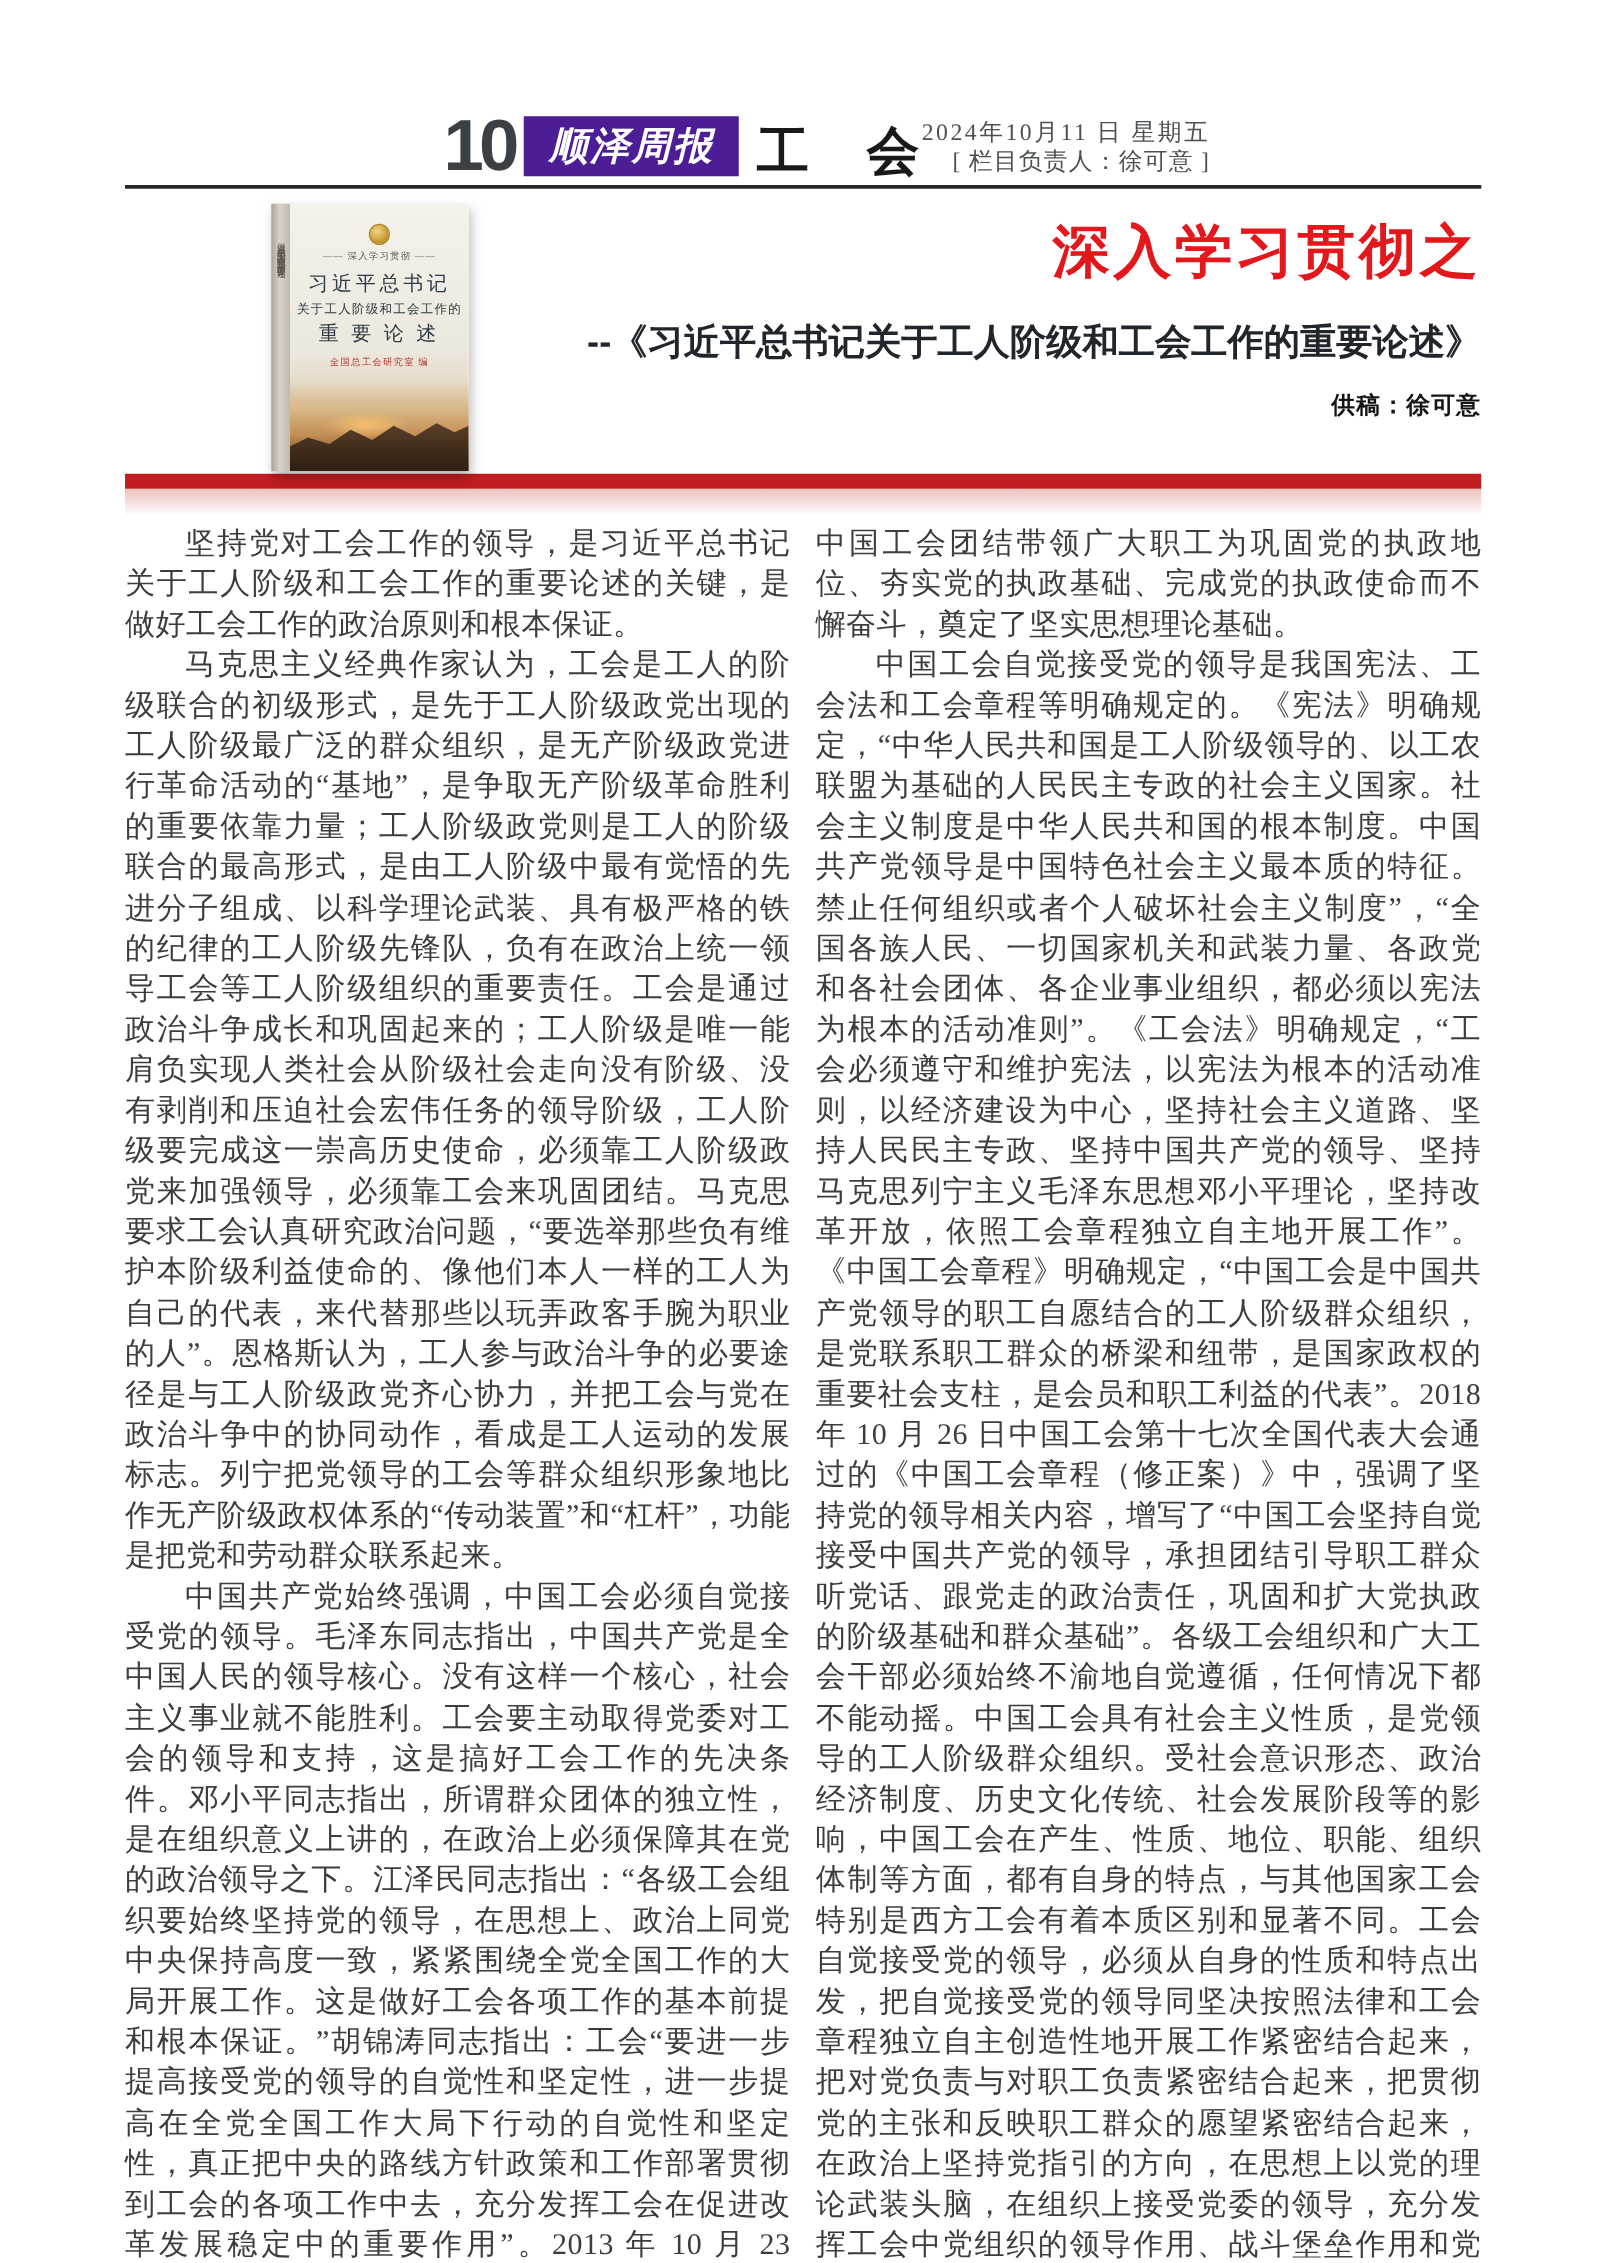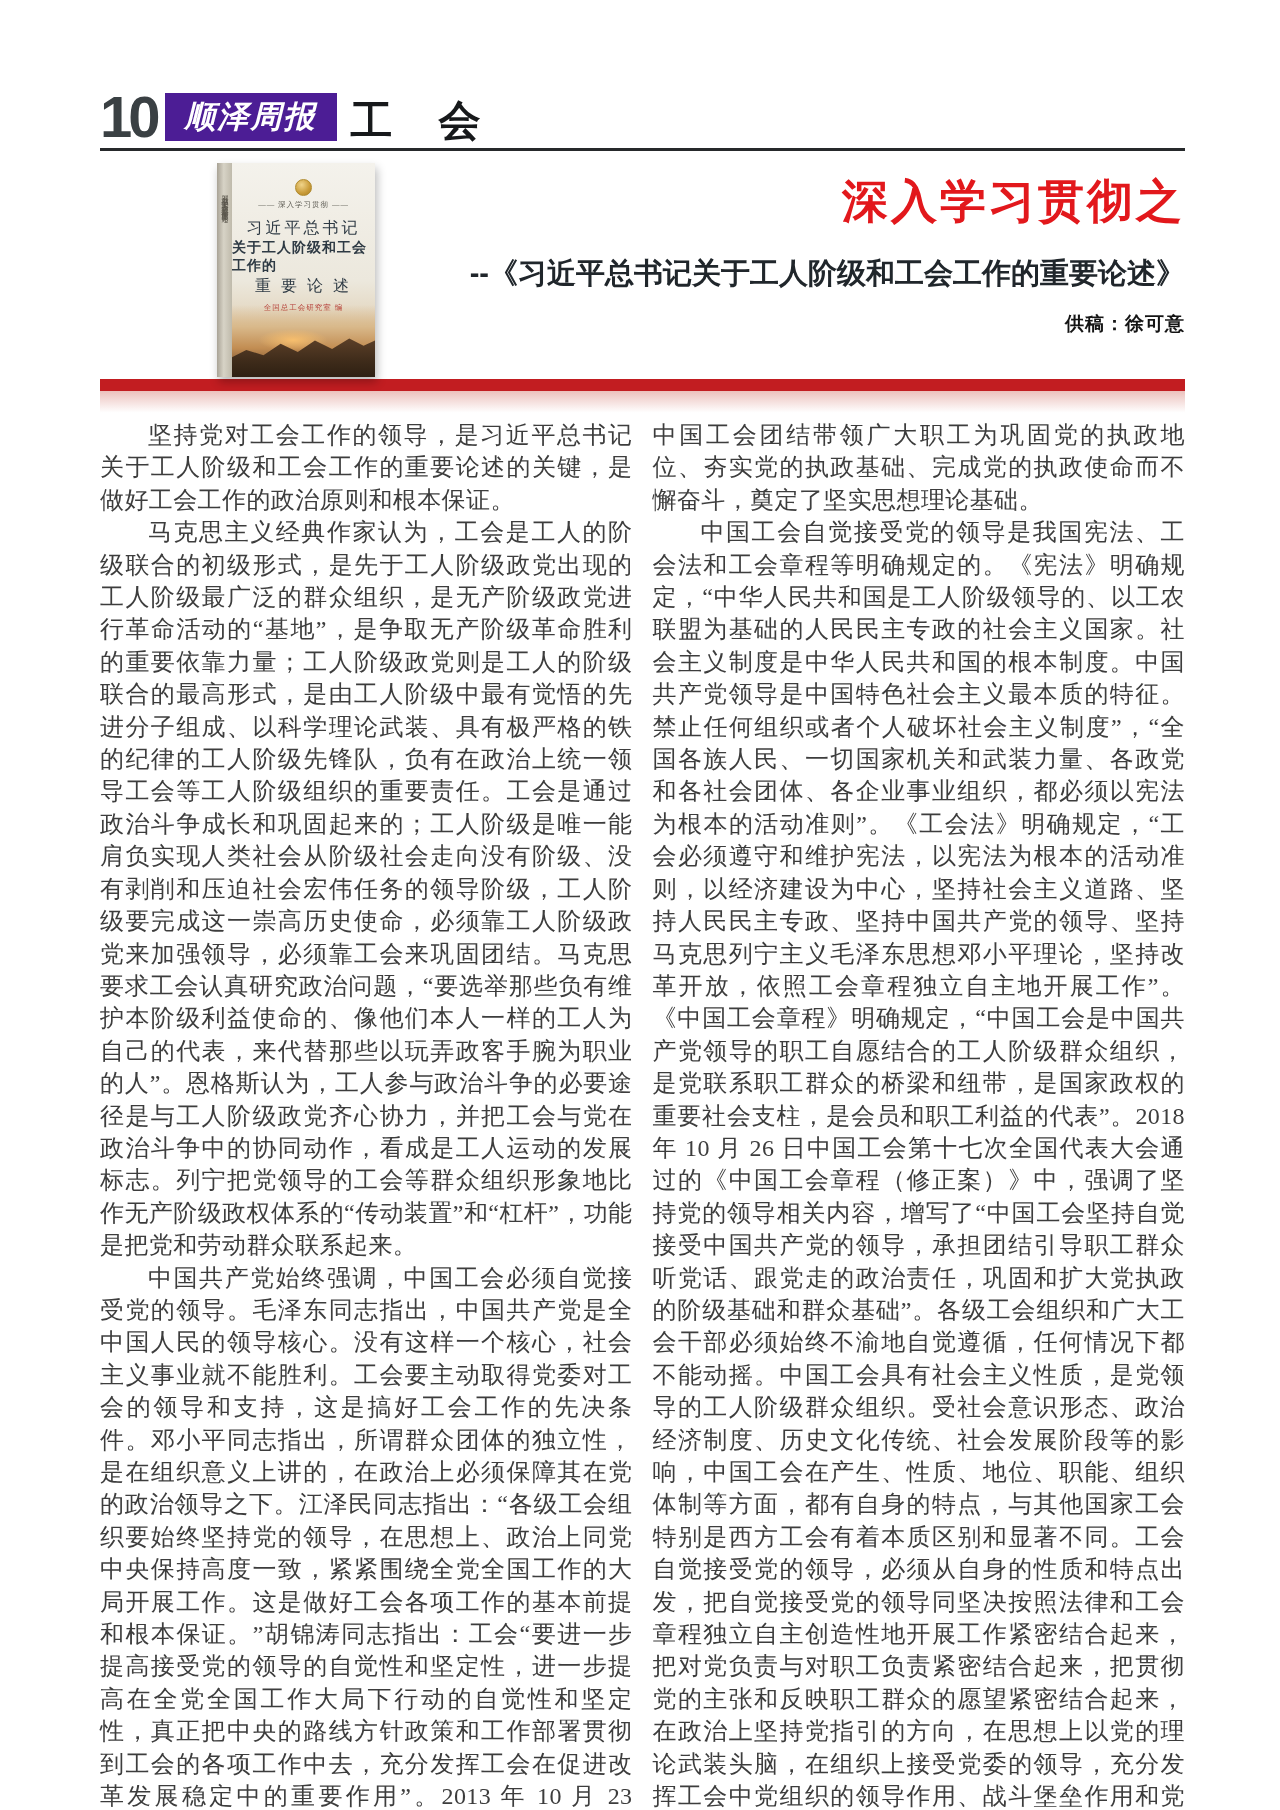--- a/index.html
+++ b/index.html
@@ -7,21 +7,21 @@
   body {
     width:1280px; height:1810px;
     font-family:"Liberation Serif", serif;
     position:relative; overflow:hidden;
   }
   .page { width:1280px; height:1810px; background:#fff; position:relative; }
 
   
   .top-header {
     margin:93px 57px 0 100px;
-    display:flex; justify-content:space-between; align-items:flex-end;
+    display:flex; justify-content:center; align-items:flex-end;
   }
   .mast-left { display:flex; align-items:flex-end; }
   .page-number {
     font-family:"Liberation Sans", sans-serif;
     font-size:58px; font-weight:900; color:#3a4043; line-height:0.82;
     letter-spacing:-4px; margin-right:8px;
   }
   .masthead-box {
     background:#4c1d95; color:#ffffff; width:172px; height:48px;
     display:flex; align-items:center; justify-content:center;
@@ -83,21 +83,21 @@
   }
   .book-tagline {
     text-align:center; font-size:7.5px; color:#5c5a52; letter-spacing:1px;
     margin-bottom:7px; white-space:nowrap;
   }
   .book-title-1, .book-title-3 {
     text-align:center; font-size:16px; font-weight:400; color:#2e3a44;
     letter-spacing:3px; line-height:22px;
   }
   .book-title-2 {
-    font-size:14px; font-weight:700; color:#2e3a44;
+    text-align:center; font-size:10px; font-weight:400; color:#2e3a44;
     letter-spacing:1px; line-height:18px;
   }
   .book-editor {
     text-align:center; font-size:7.5px; color:#b23430; margin-top:6px;
     letter-spacing:1px;
   }
   .book-art { position:absolute; left:0; right:0; bottom:0; height:72px; }
   .book-art .sky {
     position:absolute; inset:0;
     background:linear-gradient(180deg,rgba(222,202,170,0) 0%,#d9b98b 30%,#c28d52 60%,#7a5434 85%,#4a3421 100%);
@@ -136,20 +136,24 @@
 <body>
 
 <div class="page">
 
   <header class="top-header">
     <div class="mast-left">
       <div class="page-number">10</div>
       <div class="masthead-box">顺泽周报</div>
       <div class="section-title">工　会</div>
     </div>
+    <div class="mast-right">
+      <div class="date-line">2024年10月11 日  星期五</div>
+      <div class="editor-line">[ 栏目负责人：徐可意 ]</div>
+    </div>
   </header>
 
   <div class="header-rule"></div>
 
   <section class="article-head">
 
     <div class="book">
       <div class="book-spine">
         <span class="spine-text">习近平总书记关于工人阶级和工会工作的重要论述</span>
       </div>

